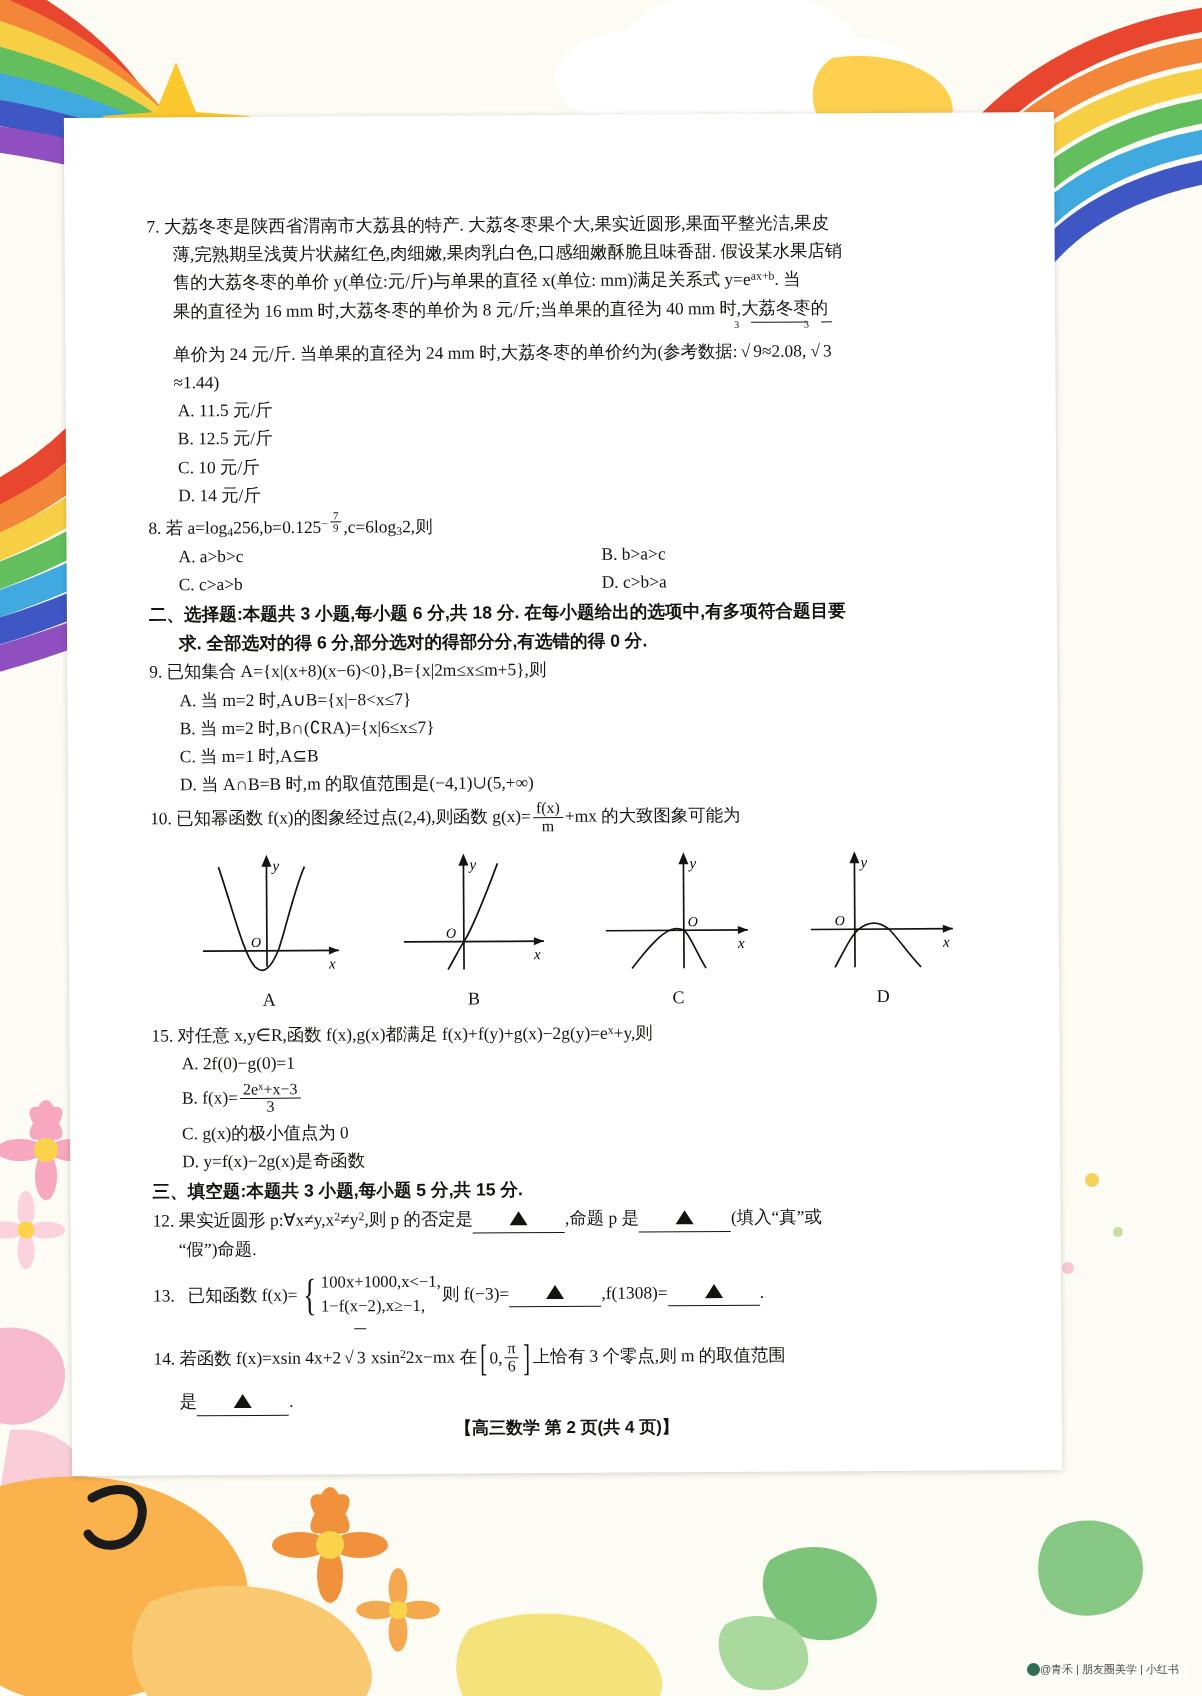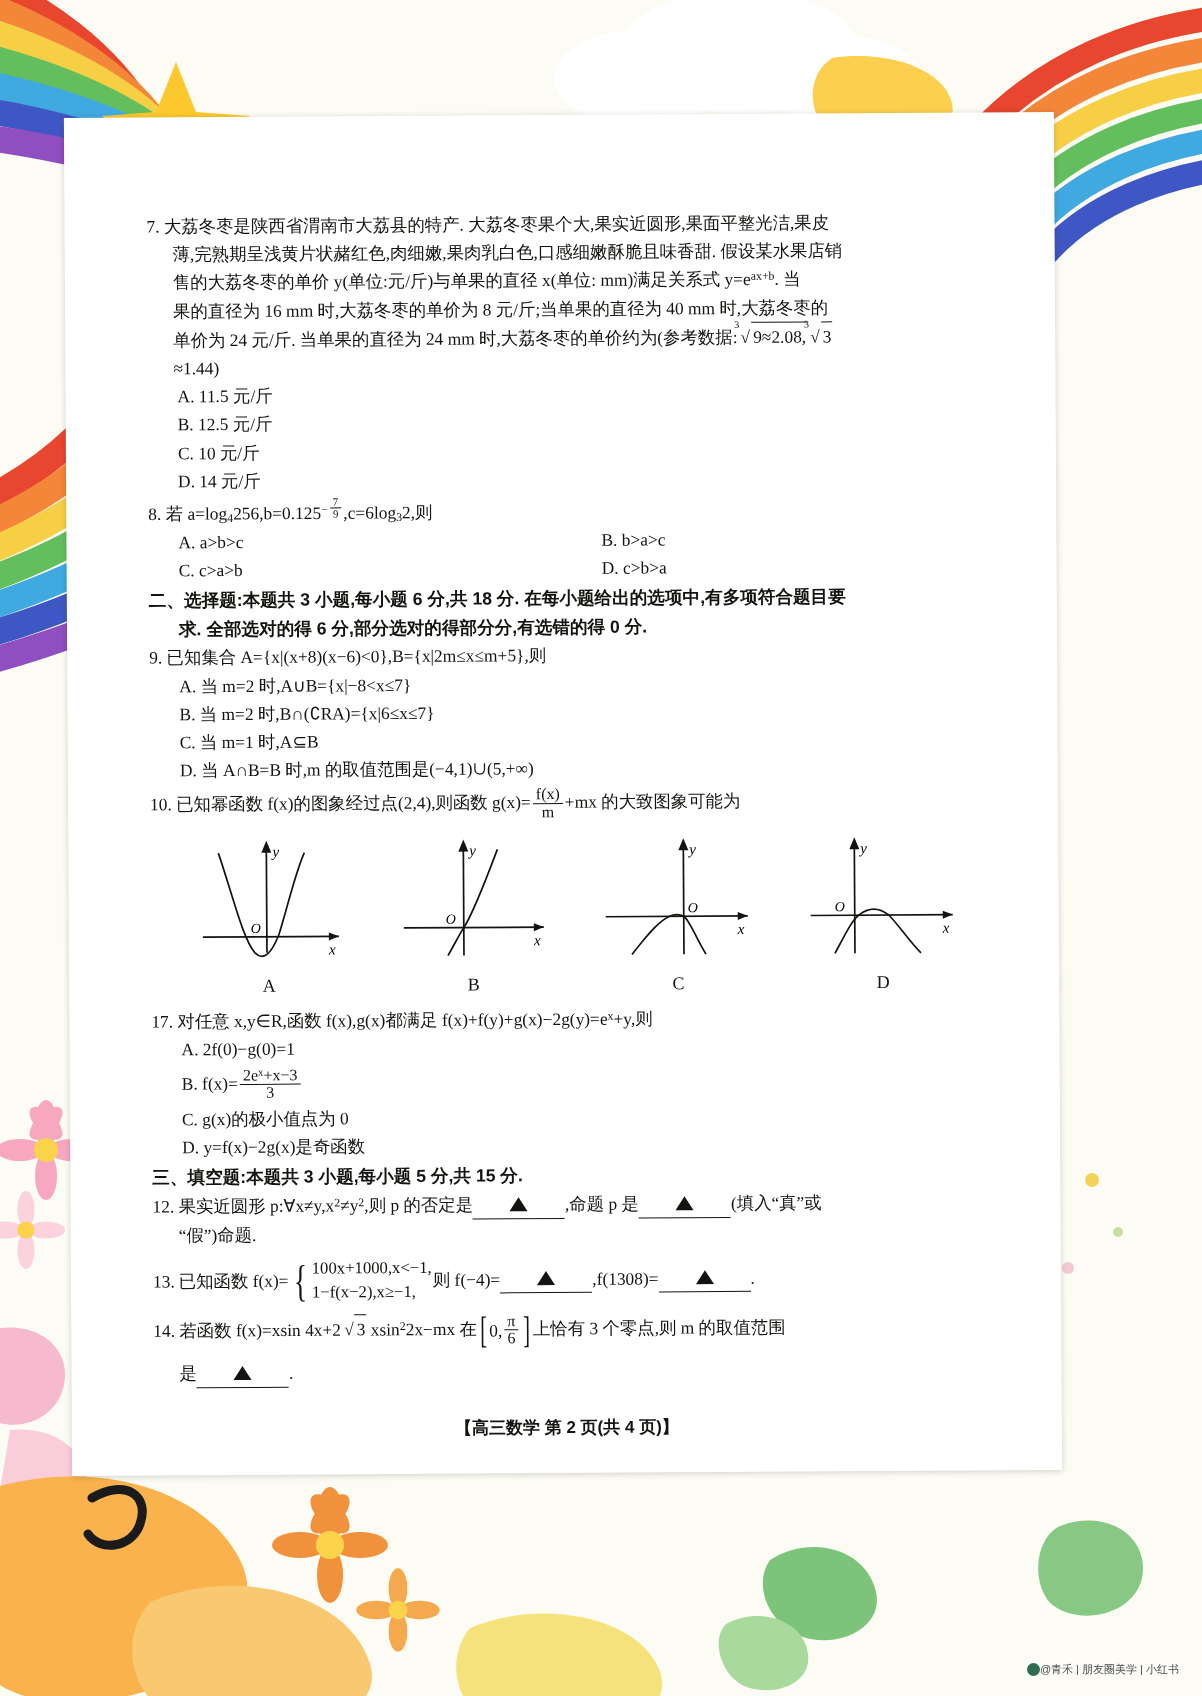--- a/index.html
+++ b/index.html
@@ -48,21 +48,21 @@
   sup{font-size:.68em;vertical-align:.42em;margin-top:38px;}
 
   
   .frac{display:inline-block;vertical-align:-0.52em;text-align:center;margin:0 2px;line-height:1.05;}
   .frac .n{display:block;border-bottom:1.1px solid #15130f;padding:0 3px;font-size:.92em;}
   .frac .d{display:block;padding:0 3px;font-size:.92em;}
 
   
   .rad{display:inline-block;position:relative;padding-left:.18em;}
   .rad .idx{position:absolute;left:-0.30em;top:-0.52em;font-size:.58em;}
-  .rad .bar{border-top:1.1px solid #15130f;padding:0 1px 0 2px;display:inline-block;margin-left:1px;}
+  .rad .bar{border-top:1.1px solid #15130f;padding:14px 1px 0 2px;display:inline-block;margin-left:1px;}
   .sq:before{content:"\221A";}
 
   
   .cases{display:inline-flex;align-items:center;vertical-align:middle;margin:0 1px;}
   .cases .brace{font-size:2.55em;line-height:.82;font-weight:300;transform:scaleX(.62);display:inline-block;}
   .cases .rows{display:inline-block;line-height:1.42;font-size:.96em;padding-left:1px;}
 
   
   .bk{display:inline-flex;align-items:center;vertical-align:middle;}
   .bk .bc{font-size:2.15em;line-height:.8;transform:scaleX(.55);display:inline-block;}
@@ -321,21 +321,21 @@
           <text x="32" y="84" font-family="Liberation Serif, serif" font-style="italic" font-size="14">O</text>
         </svg>
         <div class="glabel">D</div>
       </div>
 
     </div>
   </div>
 
   <div class="q" style="margin-top:6px;">
     <div class="body">
-      <span class="num">17.</span>
+      <span class="num">15.</span>
       <span>对任意 x,y∈R,函数 f(x),g(x)都满足 f(x)+f(y)+g(x)−2g(y)=e</span><sup>x</sup><span>+y,则</span>
     </div>
     <div class="opt">A. 2f(0)−g(0)=1</div>
     <div class="opt" style="margin-top:3px;">
       <span>B. f(x)=</span><span class="frac"><span class="n"><span>2e</span><sup>x</sup><span>+x−3</span></span><span class="d">3</span></span>
     </div>
     <div class="opt" style="margin-top:3px;">C. g(x)的极小值点为 0</div>
     <div class="opt">D. y=f(x)−2g(x)是奇函数</div>
   </div>
 
@@ -344,30 +344,30 @@
   <div class="q">
     <div class="body">
       <span class="num">12.</span>
       <span>果实近圆形 p:∀x≠y,x</span><sup>2</sup><span>≠y</span><sup>2</sup><span>,则 p 的否定是</span><span class="blank"><span class="tri"></span></span><span>,命题 p 是</span><span class="blank"><span class="tri"></span></span><span>(填入“真”或</span>
     </div>
     <div class="body ind">“假”)命题.</div>
   </div>
 
   <div class="q" style="margin-top:8px;">
     <div class="body" style="display:flex;align-items:center;">
-      <span class="num" style="margin-right:4px;">13.</span>
+      <span class="num" style="margin-right:13px;">13.</span>
       <span>已知函数 f(x)=</span>
       <span class="cases">
         <span class="brace">{</span>
         <span class="rows">
           <span style="display:block;">100x+1000,x&lt;−1,</span>
           <span style="display:block;">1−f(x−2),x≥−1,</span>
         </span>
       </span>
-      <span>则 f(−4)=</span>
+      <span>则 f(−3)=</span>
           <span class="blank"><span class="tri"></span></span>
           <span>,f(1308)=</span>
           <span class="blank"><span class="tri"></span></span>
           <span>.</span>
     </div>
   </div>
 
   <div class="q" style="margin-top:10px;">
     <div class="body">
       <span class="num">14.</span>

